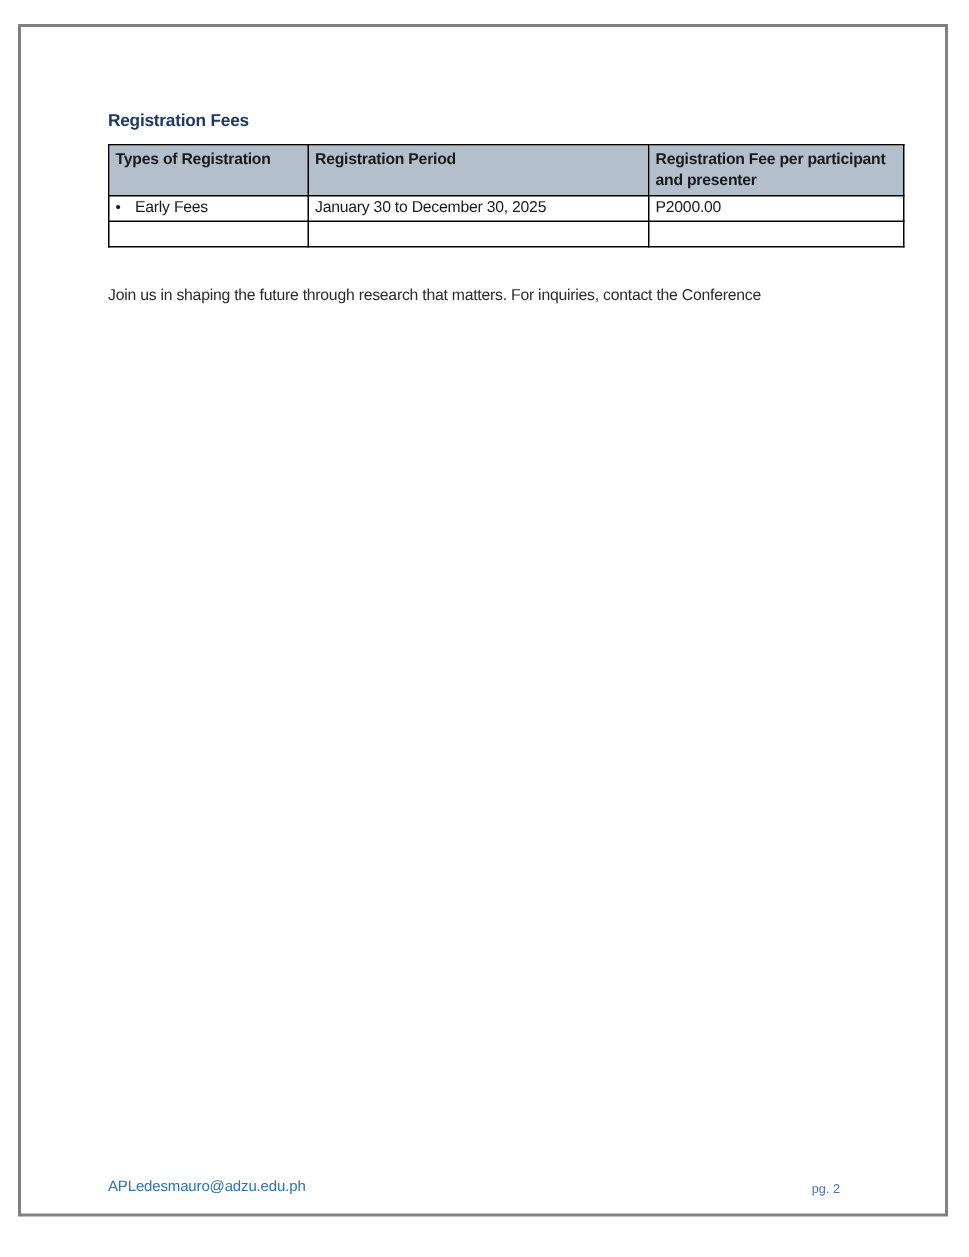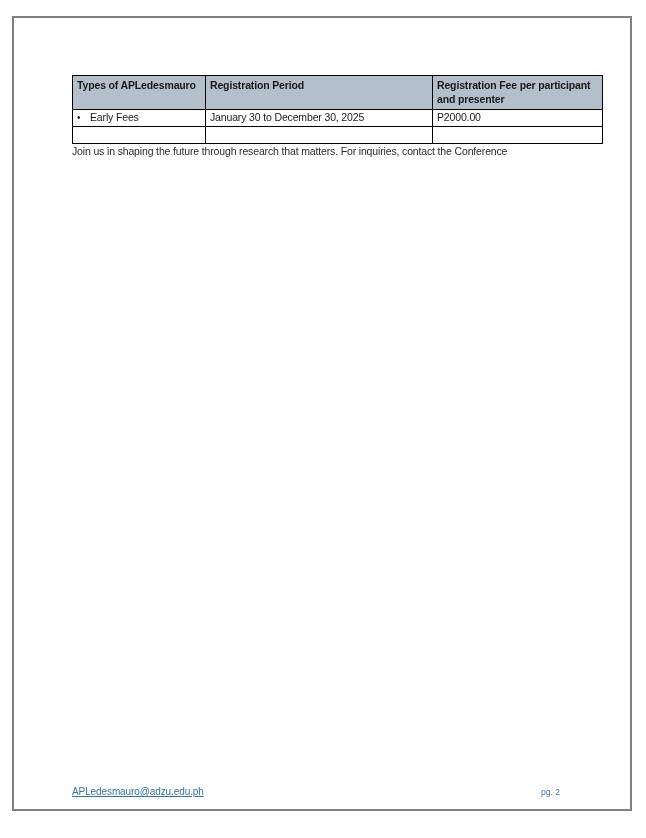--- a/index.html
+++ b/index.html
@@ -59,59 +59,59 @@
   th.col-period { width: 218px; padding-left: 5px; margin-left: 40px; }
   th.col-fee { width: 161px; padding-left: 4px; }
   td.cell-type { padding-left: 12px; }
   span.bullet {
     display: inline-block;
     width: 13px;
     font-size: 10px;
   }
   tr.empty-row td { height: 14px; }
   .doc-paragraph {
-    margin-top: 0;
+    margin-top: 25px;
     font-size: 10.5px;
     line-height: 15px;
     color: #2b2b2b;
   }
   .doc-paragraph span { display: block; }
   .page-footer {
     position: absolute;
     left: 58px;
     right: 70px;
     bottom: 12px;
     display: flex;
     justify-content: space-between;
     align-items: flex-end;
   }
   .footer-email {
     font-size: 10px;
     color: #2e74b5;
-    text-decoration: underline;
     letter-spacing: -0.1px;
     cursor: pointer;
   }
   .footer-page-number {
     font-size: 8.5px;
     color: #4472c4;
     margin-left: 40px;
   }
 </style>
 </head>
 <body>
 
 <div class="page-frame">
   <div class="doc-content">
 
+    <div class="doc-heading">Registration Fees</div>
 
     <table class="fees-table">
       <thead>
         <tr>
-          <th class="col-types">Types of APLedesmauro</th>
+          <th class="col-types">Types of Registration</th>
           <th class="col-period">Registration Period</th>
           <th class="col-fee">Registration Fee per participant and presenter</th>
         </tr>
       </thead>
       <tbody>
         <tr>
           <td class="cell-type">
             <span class="bullet">•</span><span>Early Fees</span>
           </td>
           <td>January 30 to December 30, 2025</td>

